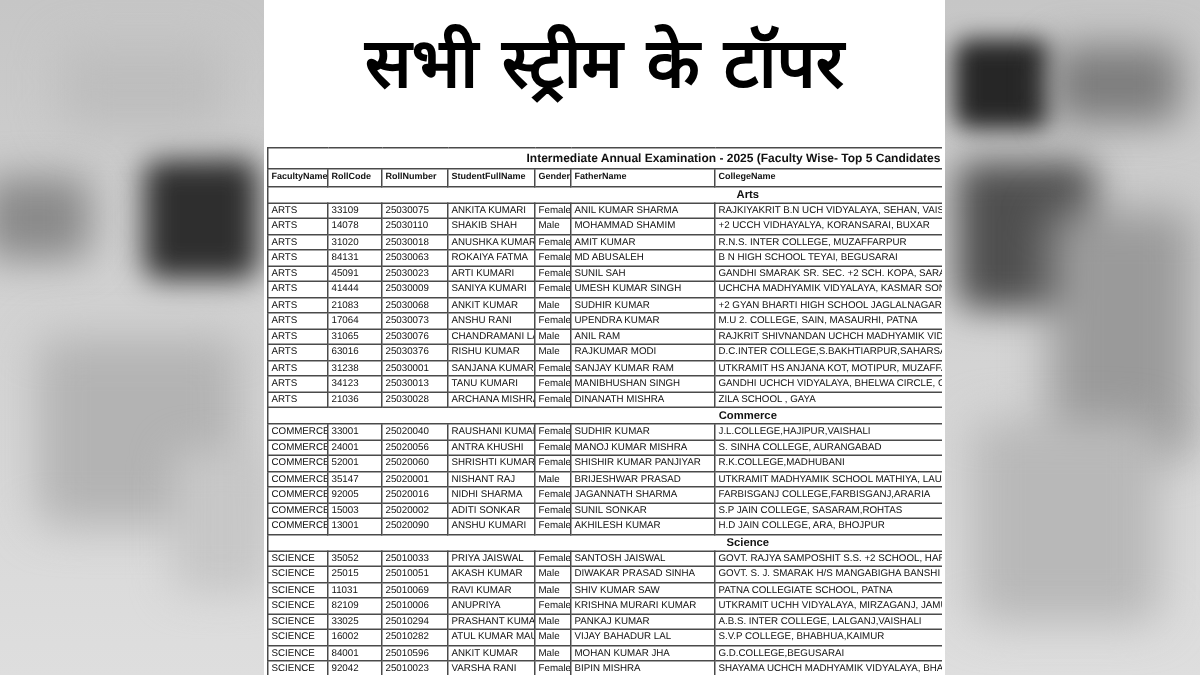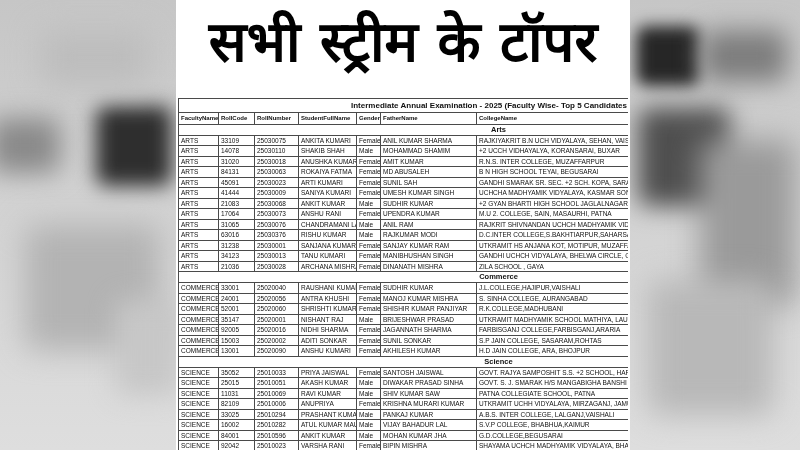--- a/index.html
+++ b/index.html
@@ -20,21 +20,21 @@
   .b8 { left: 638px; top: 108px; width: 92px;  height: 98px;  background:#4f4f4f; filter: blur(12px); }
   .b9 { left: 700px; top: 140px; width: 95px;  height: 165px; background:#9a9a9a; filter: blur(15px); }
   .b10{ left: 648px; top: 280px; width: 125px; height: 135px; background:#b8b8b8; filter: blur(15px); }
 
   .panel {
     position: absolute; left: 176px; top: 0; width: 454px; height: 450px;
     background: #ffffff; overflow: hidden;
   }
   .page-title {
     margin: 10px 0 0 0; text-align: center;
-    font-size: 56px; line-height: 64px; font-weight: 800; color: #000;
+    font-size: 46px; line-height: 64px; font-weight: 800; color: #000;
     letter-spacing: 0px; font-family: "DejaVu Sans", "Liberation Sans", sans-serif;
   }
   .table-wrap {
     position: absolute; left: 2px; top: 98px; width: 450px; height: 352px;
     overflow: hidden;
   }
   table.toppers {
     border-collapse: collapse; table-layout: fixed; width: 640px;
     font-family: "Liberation Sans", sans-serif;
   }

